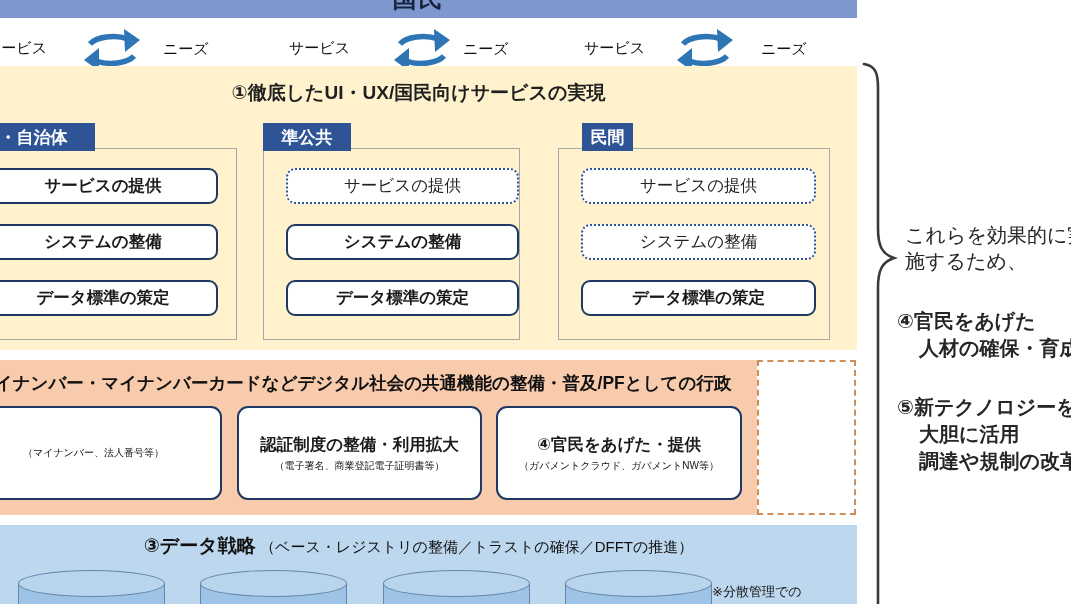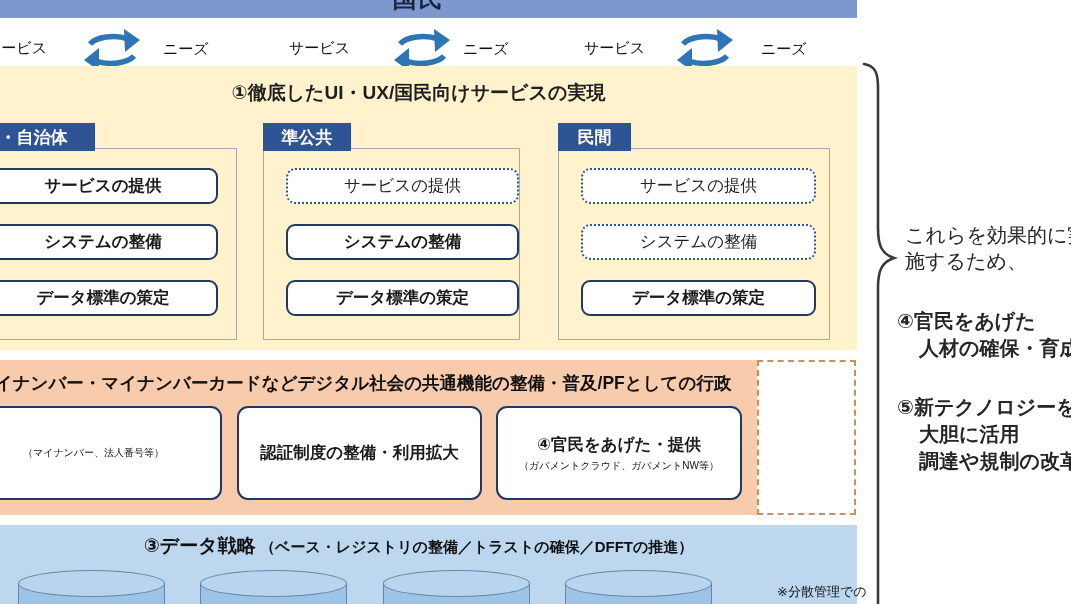--- a/index.html
+++ b/index.html
@@ -43,21 +43,21 @@
     display:flex; flex-direction:column; align-items:center; justify-content:center; gap:3px;
   }
   .obox .main { font-size:16.5px; font-weight:bold; white-space:nowrap; }
   .obox .sub  { font-size:10px; white-space:nowrap; color:#111; }
   .dash-box { left:757px; top:360px; width:99px; height:155px; border:2px dashed #CE8E59; }
 
   
   .panel-blue { left:-20px; top:525px; width:877px; height:130px; background:#BDD7EE; }
   .s3-title { left:-20px; top:533px; width:877px; text-align:center; white-space:nowrap; color:#111; }
   .s3-title .main { font-size:19px; font-weight:bold; }
-  .s3-title .sub  { font-size:15px; font-weight:bold; }
+  .s3-title .sub  { font-size:15px; font-weight:normal; }
   .note { font-size:13px; color:#111; white-space:nowrap; }
 
   .cyl { top:570px; width:147px; height:120px; }
   .cyl-body {
     position:absolute; left:0; right:0; top:13px; bottom:0; background:#9DC3E6;
     border-left:1.5px solid #6487A9; border-right:1.5px solid #6487A9;
   }
   .cyl-top {
     position:absolute; left:0; right:0; top:0; height:27px; background:#B9D5EE;
     border:1.5px solid #6487A9; border-radius:50%;
@@ -104,21 +104,21 @@
 
 <div class="abs panel-cream"></div>
 <div class="abs s1-title">①徹底したUI・UX/国民向けサービスの実現</div>
 
 <div class="abs col-frame" style="left:-20px;width:257px"></div>
 <div class="abs col-frame" style="left:263px;width:257px"></div>
 <div class="abs col-frame" style="left:558px;width:272px"></div>
 
 <div class="abs col-header" style="left:-45px;width:140px">国・自治体</div>
 <div class="abs col-header" style="left:263px;width:88px">準公共</div>
-<div class="abs col-header" style="left:558px;width:73px">民間</div>
+<div class="abs col-header" style="left:582px;width:51px">民間</div>
 
 <div class="abs fbox solid" style="left:-12px;top:168px;width:230px">サービスの提供</div>
 <div class="abs fbox solid" style="left:-12px;top:224px;width:230px">システムの整備</div>
 <div class="abs fbox solid" style="left:-12px;top:280px;width:230px">データ標準の策定</div>
 
 <div class="abs fbox dotted" style="left:286px;top:168px;width:233px">サービスの提供</div>
 <div class="abs fbox solid" style="left:286px;top:224px;width:233px">システムの整備</div>
 <div class="abs fbox solid" style="left:286px;top:280px;width:233px">データ標準の策定</div>
 
 <div class="abs fbox dotted" style="left:581px;top:168px;width:235px">サービスの提供</div>
@@ -126,20 +126,21 @@
 <div class="abs fbox solid" style="left:581px;top:280px;width:235px">データ標準の策定</div>
 
 <div class="abs panel-orange"></div>
 <div class="abs s2-title">②マイナンバー・マイナンバーカードなどデジタル社会の共通機能の整備・普及/PFとしての行政</div>
 
 <div class="abs obox" style="left:-35px;width:257px">
   <span class="sub">（マイナンバー、法人番号等）</span>
 </div>
 <div class="abs obox" style="left:237px;width:245px">
   <span class="main">認証制度の整備・利用拡大</span>
+  <span class="sub">（電子署名、商業登記電子証明書等）</span>
 </div>
 <div class="abs obox" style="left:496px;width:246px">
   <span class="main">④官民をあげた・提供</span>
   <span class="sub">（ガバメントクラウド、ガバメントNW等）</span>
 </div>
 
 <div class="abs dash-box"></div>
 
 <div class="abs panel-blue"></div>
 <div class="abs s3-title">
@@ -157,21 +158,21 @@
   </div>
 <div class="abs cyl" style="left:383px">
     <div class="cyl-body"></div>
     <div class="cyl-top"></div>
   </div>
 <div class="abs cyl" style="left:565px">
     <div class="cyl-body"></div>
     <div class="cyl-top"></div>
   </div>
 
-<span class="abs note" style="left:777px;top:583px">※分散管理での</span>
+<span class="abs note" style="left:712px;top:583px">※分散管理での</span>
 
 <svg class="abs" style="left:856px;top:58px" width="44" height="546" viewBox="0 0 44 546">
   <path d="M8,6 C20,8 22,16 22,30 L22,170 C22,188 26,196 38,200 C26,204 22,212 22,230 L22,546" fill="none" stroke="#3a3a3a" stroke-width="2.6" stroke-linecap="round"></path>
 </svg>
 
 <div class="abs rp-intro">これらを効果的に実施するため、</div>
 
 <div class="abs rp-item" style="left:897px;top:308px">
   <div>④官民をあげた</div>
   <div class="ind">人材の確保・育成</div>

